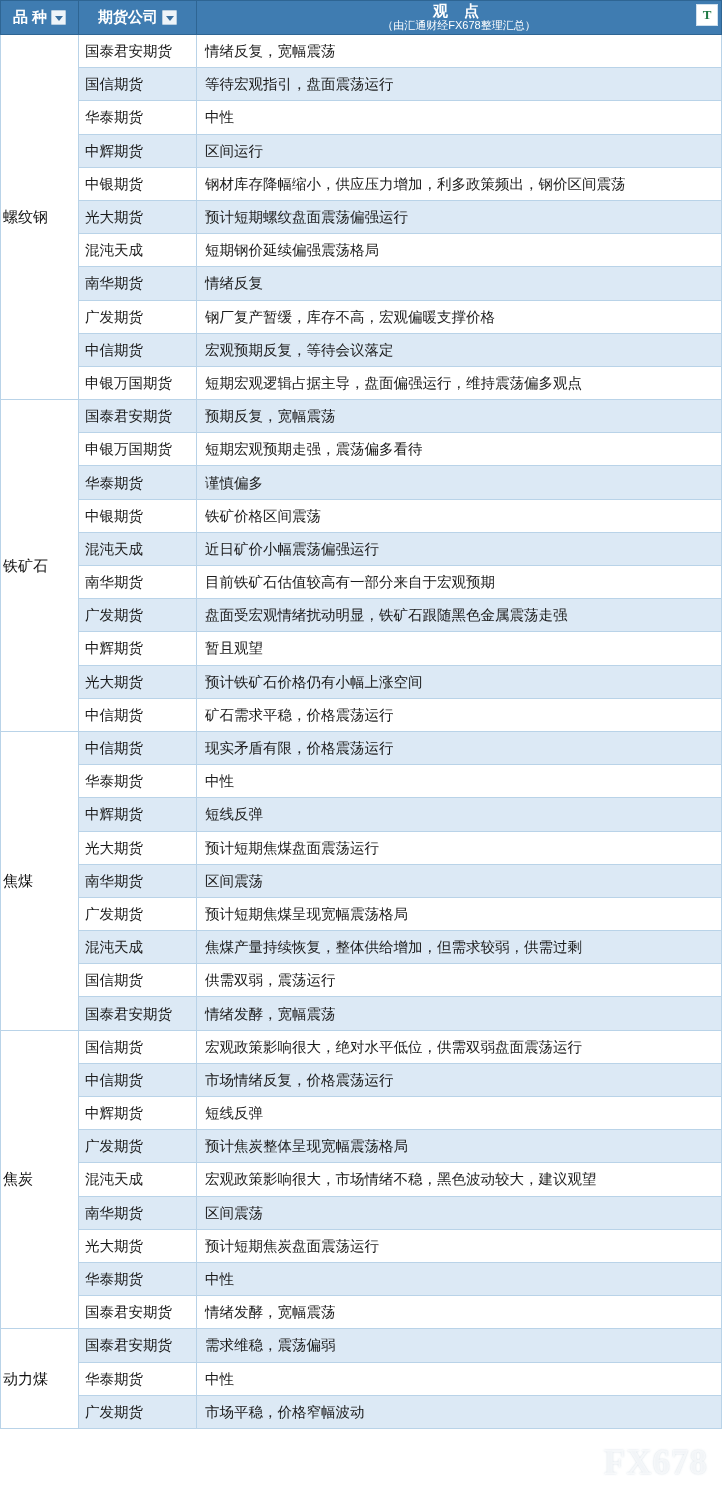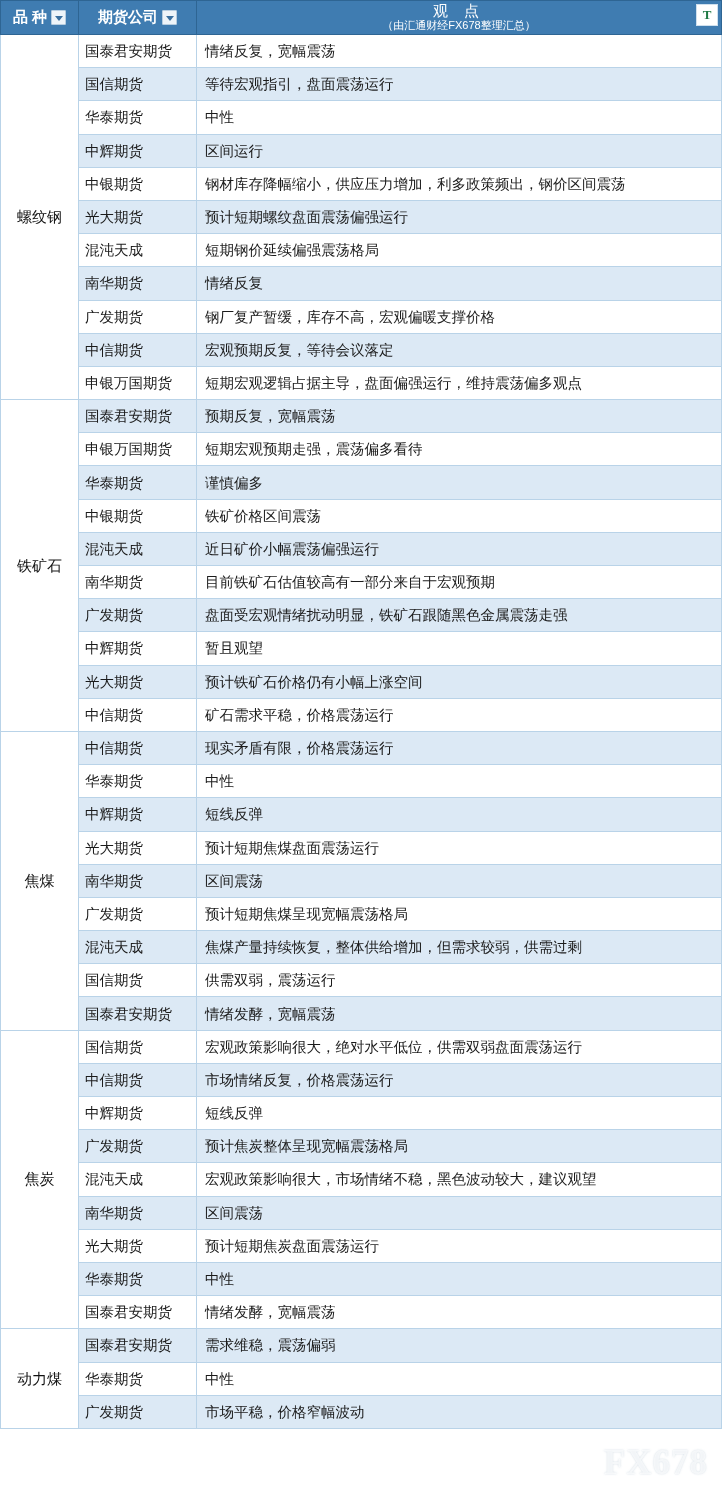--- a/index.html
+++ b/index.html
@@ -55,21 +55,21 @@
     position: absolute;
     left: 3px; top: 5px;
     border-left: 4px solid transparent;
     border-right: 4px solid transparent;
     border-top: 5px solid #3a6f9f;
   }
   th.hdr.view-col { padding: 0 4px; }
   .view-title {
     display: block;
     font-size: 15px;
-    font-weight: normal;
+    font-weight: bold;
     letter-spacing: 6px;
     line-height: 16px;
     text-align: center;
   }
   .view-sub {
     display: block;
     font-size: 11px;
     font-weight: normal;
     line-height: 13px;
     text-align: center;
@@ -94,21 +94,20 @@
     color: #1b1b1b;
     vertical-align: middle;
     padding: 0 6px;
     height: 33.2px;
     line-height: 18px;
     white-space: nowrap;
     overflow: hidden;
   }
   td.cat {
     width: 78px;
-    text-align: center;
     font-size: 15px;
     color: #111;
     background: #ffffff;
     padding: 0 2px;
   }
   td.firm {
     width: 118px;
     text-align: left;
     padding-left: 6px;
     margin-left: 24px;

